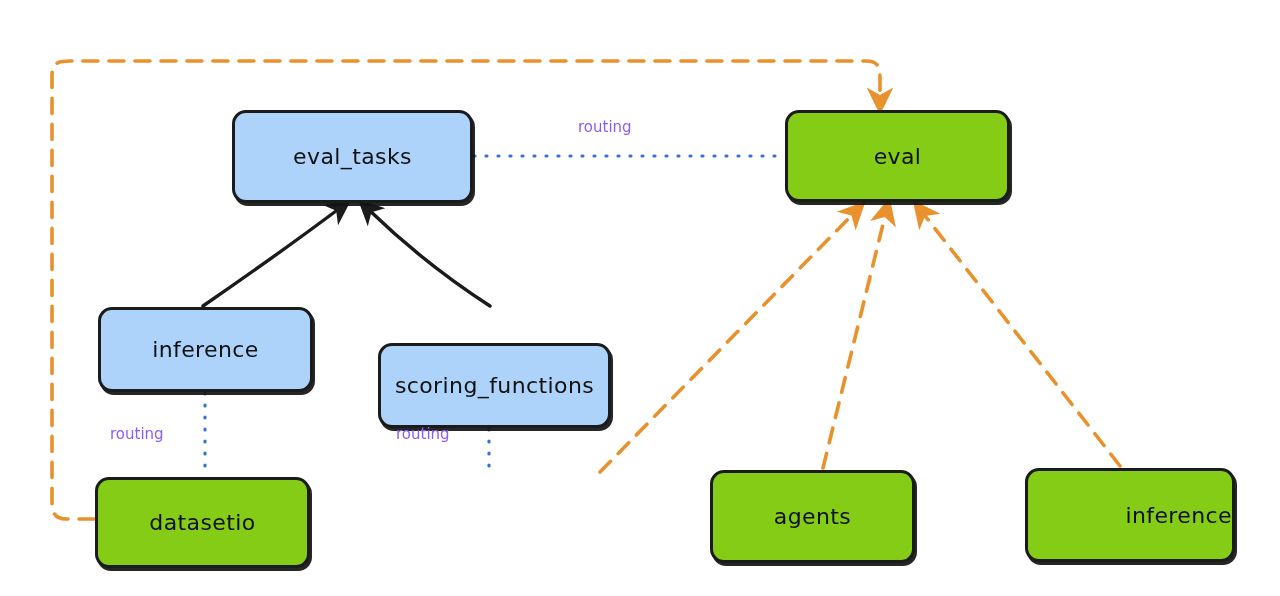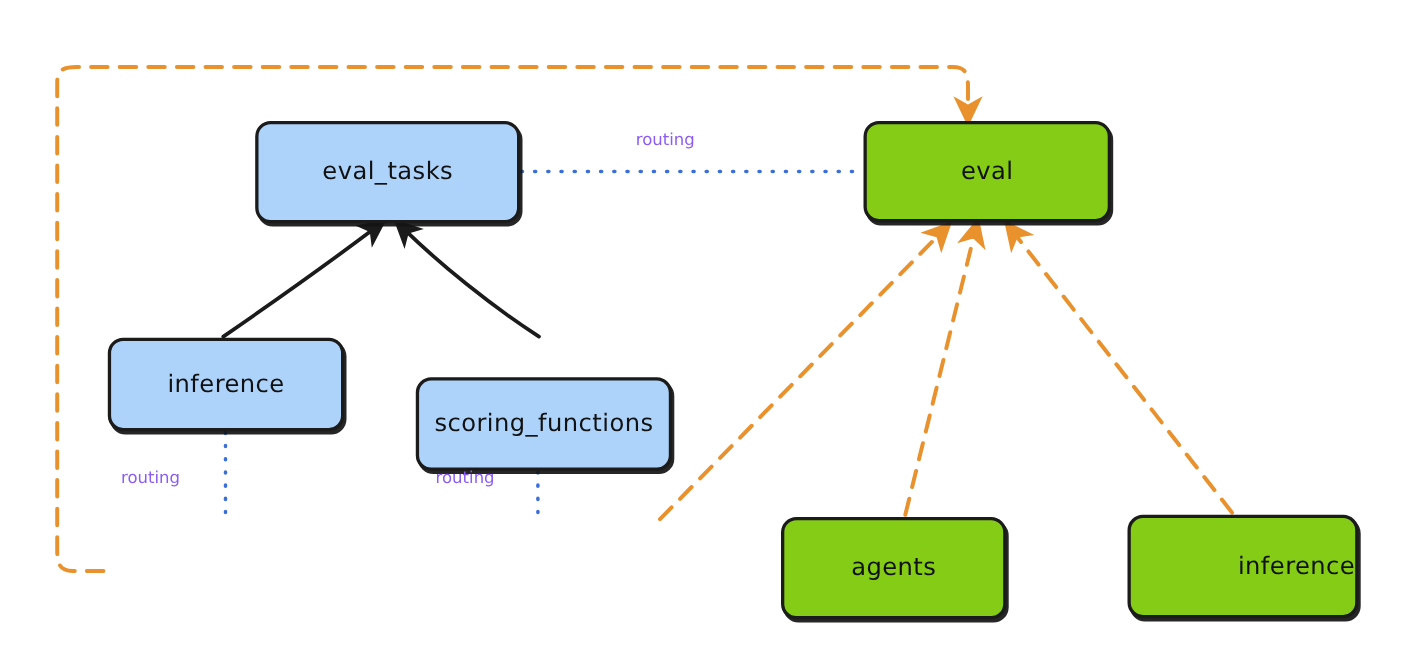--- a/index.html
+++ b/index.html
@@ -114,20 +114,23 @@
   </div>
 
   <div class="node-box blue" style="left:98px; top:307px; width:215px; height:85px;">
     <span class="node-label">inference</span>
   </div>
 
   <div class="node-box blue" style="left:378px; top:307px; width:233px; height:85px;margin-top:36px;">
     <span class="node-label">scoring_functions</span>
   </div>
 
+  <div class="node-box green" style="left:95px; top:477px; width:215px; height:91px;">
+    <span class="node-label">datasetio</span>
+  </div>
 
 
   <div class="node-box green" style="left:710px; top:470px; width:205px; height:93px;">
     <span class="node-label">agents</span>
   </div>
 
   <div class="node-box green" style="left:1025px; top:468px; width:210px; height:94px;justify-content:flex-end;">
     <span class="node-label">inference</span>
   </div>
 

